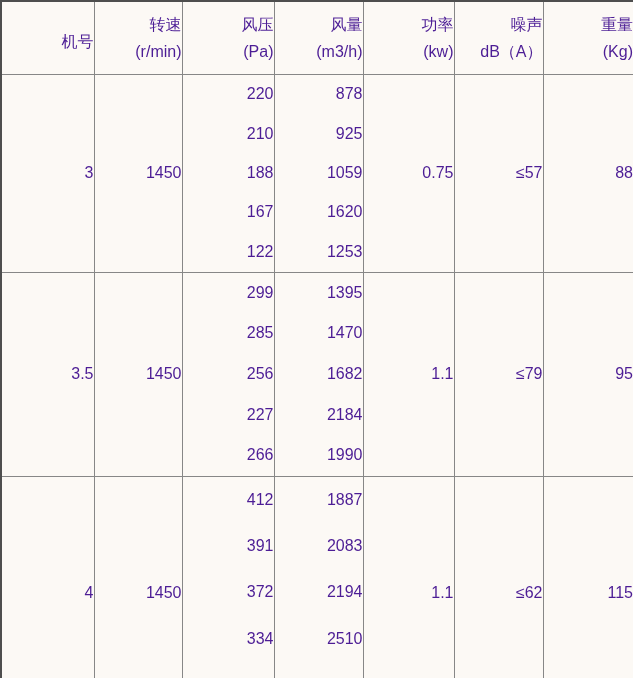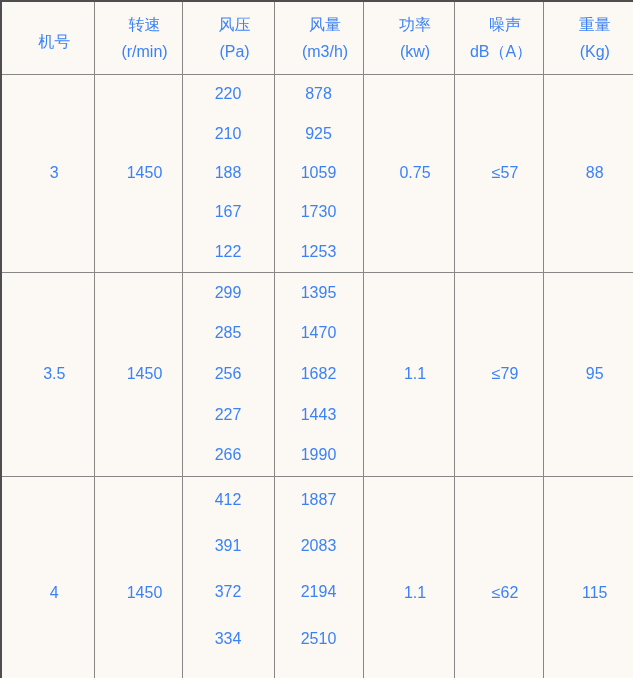--- a/index.html
+++ b/index.html
@@ -14,25 +14,25 @@
     border-collapse:collapse;
     table-layout:fixed;
     width:633px;
     border-top:2px solid #4e4e4e;
     border-left:2px solid #4e4e4e;
     border-right:2px solid #7b7b7b;
   }
   th,td{
     border:1px solid #878787;
     background:#fcf9f5;
-    color:#3b82f6;
+    color:#4c1d95;
     font-family:"Liberation Sans","DejaVu Sans",sans-serif;
     font-size:16px;
     font-weight:normal;
-    text-align:center;
+    text-align:right;
     vertical-align:middle;
     padding:0 0 0 13px;
     overflow:hidden;
   }
   tr.header-row{height:73px;}
   .hline1,.hline2{line-height:27px;white-space:nowrap;}
   th.model-h .hline1{transform:translateY(4px);}
   th.noise-h .hline2{margin-left:-8px;}
   tr.row-1{height:197px;}
   tr.row-2{height:203px;}
@@ -105,21 +105,21 @@
             <div class="v">188</div>
             <div class="v">167</div>
             <div class="v">122</div>
           </div>
         </td>
         <td class="multi">
           <div class="stack">
             <div class="v">878</div>
             <div class="v">925</div>
             <div class="v">1059</div>
-            <div class="v">1730</div>
+            <div class="v">1620</div>
             <div class="v">1253</div>
           </div>
         </td>
         <td>0.75</td>
         <td>≤57</td>
         <td>88</td>
       </tr>
 
       <tr class="row-2">
         <td>3.5</td>
@@ -131,21 +131,21 @@
             <div class="v">256</div>
             <div class="v">227</div>
             <div class="v">266</div>
           </div>
         </td>
         <td class="multi">
           <div class="stack">
             <div class="v">1395</div>
             <div class="v">1470</div>
             <div class="v">1682</div>
-            <div class="v">1443</div>
+            <div class="v">2184</div>
             <div class="v">1990</div>
           </div>
         </td>
         <td>1.1</td>
         <td>≤79</td>
         <td>95</td>
       </tr>
 
       <tr class="row-3">
         <td>4</td>

